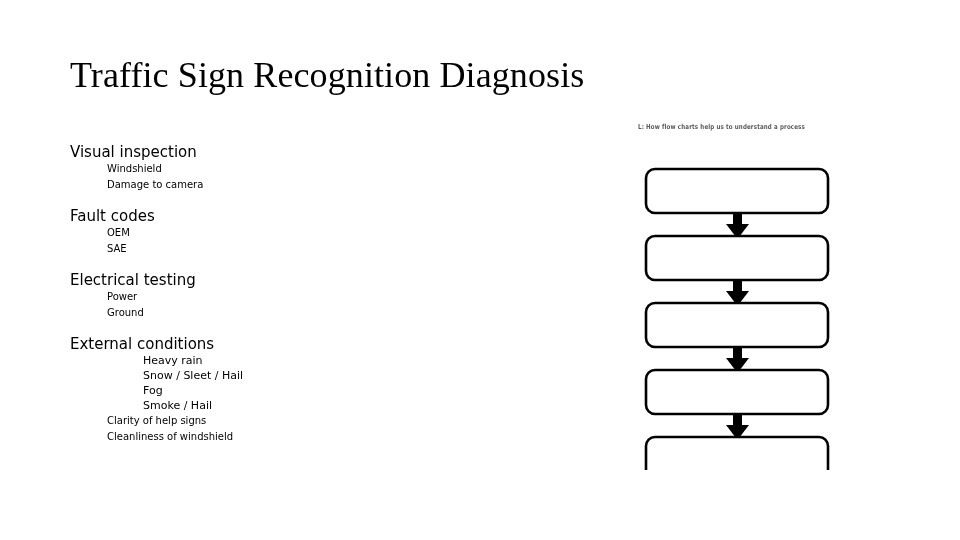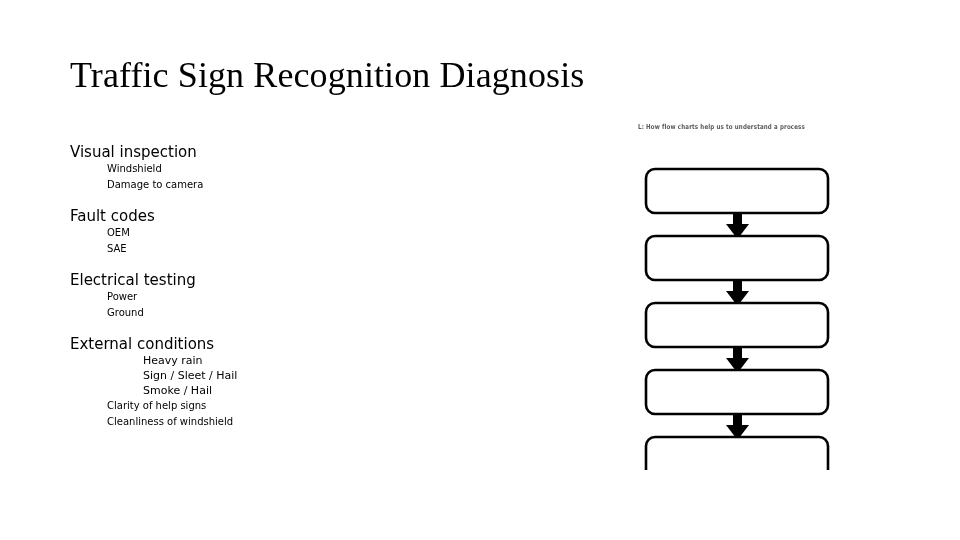--- a/index.html
+++ b/index.html
@@ -121,21 +121,22 @@
 
     <div class="outline-group">
       <div class="lvl1">Electrical testing</div>
       <div class="lvl2">Power</div>
       <div class="lvl2">Ground</div>
     </div>
 
     <div class="outline-group">
       <div class="lvl1">External conditions</div>
       <div class="lvl3">Heavy rain</div>
-      <div class="lvl3">Sign / Sleet / Hail</div>
+      <div class="lvl3">Snow / Sleet / Hail</div>
+      <div class="lvl3">Fog</div>
       <div class="lvl3">Smoke / Hail</div>
       <div class="lvl2">Clarity of help signs</div>
       <div class="lvl2">Cleanliness of windshield</div>
     </div>
 
   </div>
 
   <div class="flowchart">
 
     <div class="flow-caption">L: How flow charts help us to understand a process</div>

